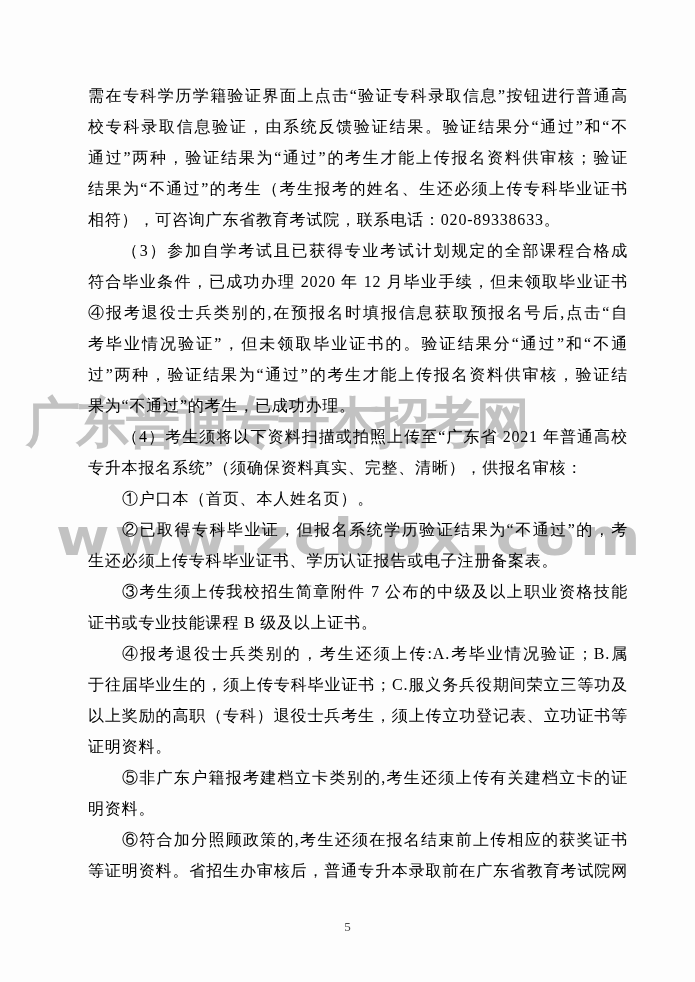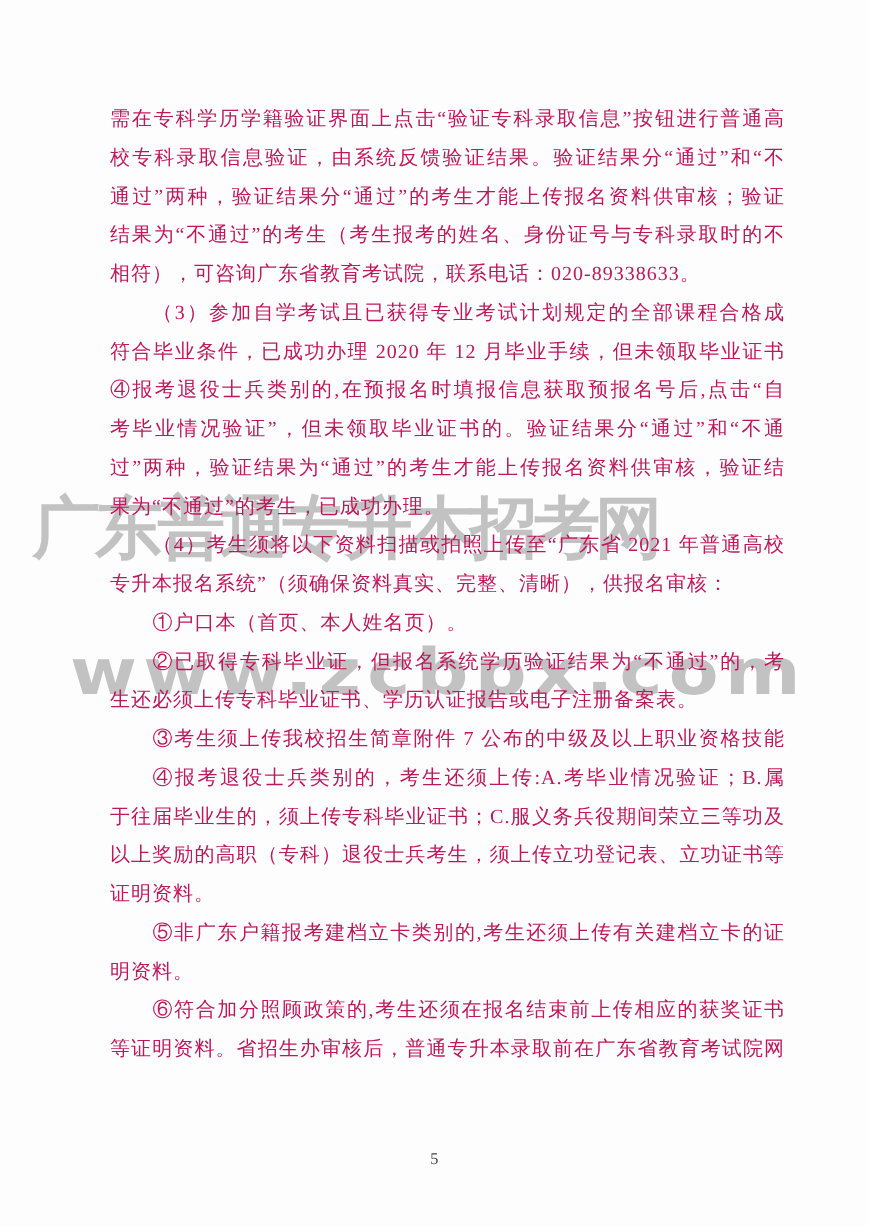--- a/index.html
+++ b/index.html
@@ -47,21 +47,21 @@
     z-index: 1;
     left: 88px;
     top: 80px;
     width: 540px;
   }
   .line {
     height: 31px;
     line-height: 31px;
     font-size: 16px;
     letter-spacing: 0.8px;
-    color: #be185d;
+    color: #000000;
     text-align: left;
     overflow: hidden;
   }
   .line.indent { padding-left: 34px; }
   .line.fill {
     text-align: justify;
     text-align-last: justify;
   }
   
   .page-number {
@@ -80,35 +80,36 @@
 
 <div class="page">
 
   <div class="watermark watermark-cn">广东普通专升本招考网</div>
 
   <div class="watermark watermark-url">www.zcbpx.com</div>
 
   <div class="content" id="body-lines">
       <div class="line fill">需在专科学历学籍验证界面上点击“验证专科录取信息”按钮进行普通高</div>
       <div class="line fill">校专科录取信息验证，由系统反馈验证结果。验证结果分“通过”和“不</div>
-      <div class="line fill">通过”两种，验证结果分“通过”的考生才能上传报名资料供审核；验证</div>
-      <div class="line fill">结果为“不通过”的考生（考生报考的姓名、身份证号与专科录取时的不</div>
+      <div class="line fill">通过”两种，验证结果为“通过”的考生才能上传报名资料供审核；验证</div>
+      <div class="line fill">结果为“不通过”的考生（考生报考的姓名、生还必须上传专科毕业证书</div>
       <div class="line">相符），可咨询广东省教育考试院，联系电话：020-89338633。</div>
       <div class="line indent fill">（3）参加自学考试且已获得专业考试计划规定的全部课程合格成绩，</div>
       <div class="line fill">符合毕业条件，已成功办理 2020 年 12 月毕业手续，但未领取毕业证书的</div>
       <div class="line fill">④报考退役士兵类别的,在预报名时填报信息获取预报名号后,点击“自</div>
       <div class="line fill">考毕业情况验证”，但未领取毕业证书的。验证结果分“通过”和“不通</div>
       <div class="line fill">过”两种，验证结果为“通过”的考生才能上传报名资料供审核，验证结</div>
       <div class="line">果为“不通过”的考生，已成功办理。</div>
       <div class="line indent fill">（4）考生须将以下资料扫描或拍照上传至“广东省 2021 年普通高校</div>
       <div class="line">专升本报名系统”（须确保资料真实、完整、清晰），供报名审核：</div>
       <div class="line indent">①户口本（首页、本人姓名页）。</div>
       <div class="line indent fill">②已取得专科毕业证，但报名系统学历验证结果为“不通过”的，考</div>
       <div class="line">生还必须上传专科毕业证书、学历认证报告或电子注册备案表。</div>
       <div class="line indent fill">③考生须上传我校招生简章附件 7 公布的中级及以上职业资格技能</div>
+      <div class="line">证书或专业技能课程 B 级及以上证书。</div>
       <div class="line indent fill">④报考退役士兵类别的，考生还须上传:A.考毕业情况验证；B.属</div>
       <div class="line fill">于往届毕业生的，须上传专科毕业证书；C.服义务兵役期间荣立三等功及</div>
       <div class="line fill">以上奖励的高职（专科）退役士兵考生，须上传立功登记表、立功证书等</div>
       <div class="line">证明资料。</div>
       <div class="line indent fill">⑤非广东户籍报考建档立卡类别的,考生还须上传有关建档立卡的证</div>
       <div class="line">明资料。</div>
       <div class="line indent fill">⑥符合加分照顾政策的,考生还须在报名结束前上传相应的获奖证书</div>
       <div class="line fill">等证明资料。省招生办审核后，普通专升本录取前在广东省教育考试院网</div>
     </div>
 

